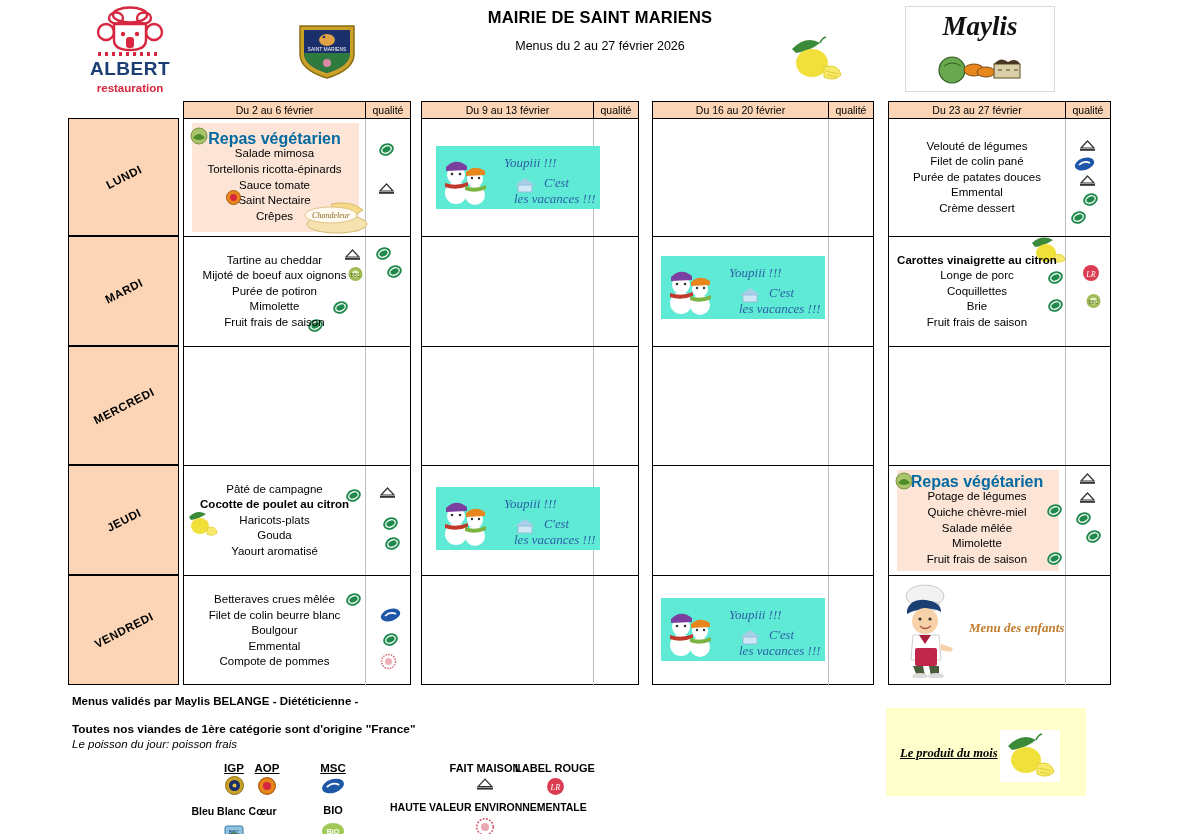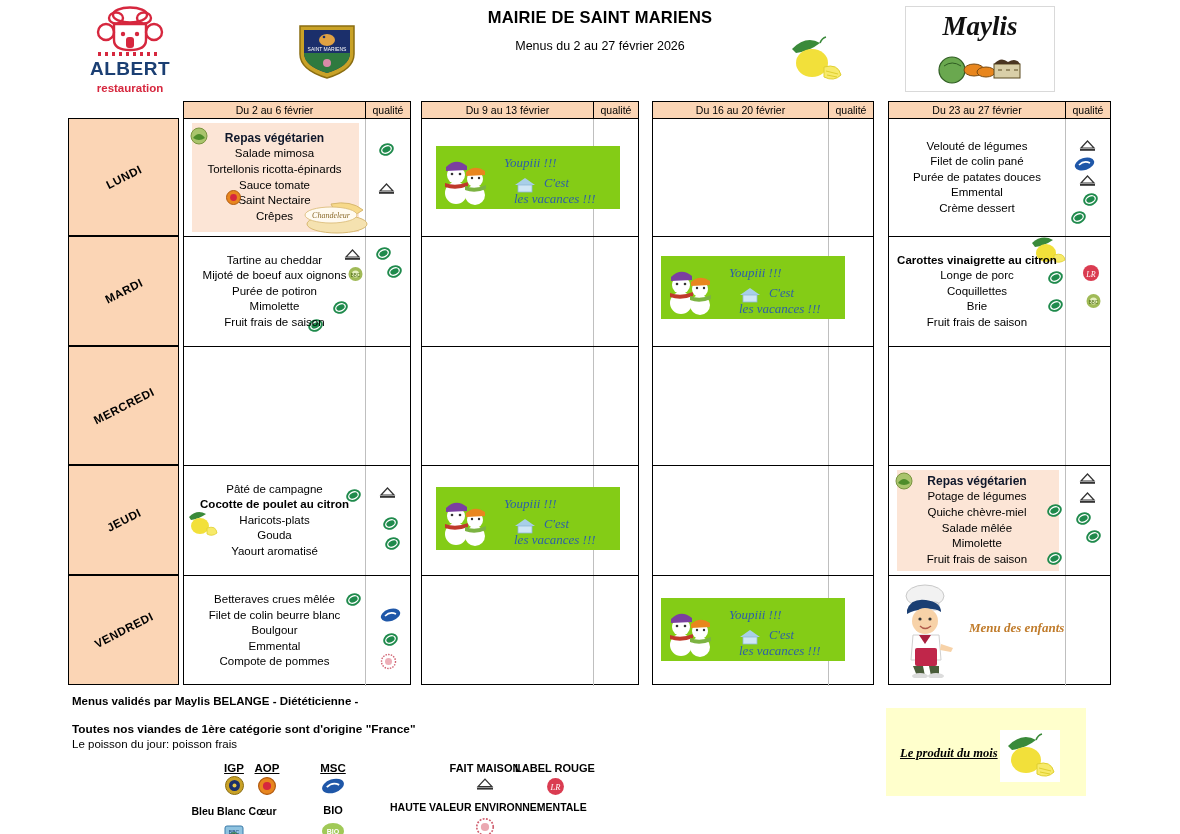--- a/index.html
+++ b/index.html
@@ -176,40 +176,39 @@
   .dish {
     font-size: 11.5px;
     line-height: 15.6px;
     white-space: nowrap;
     position: relative;
     z-index: 2;
   }
   .dish.bold { font-weight: bold; }
   .dish.vege {
     font-weight: bold;
-    color: #0f172a;
-    font-size: 12px;
+    color: #0369a1;
+    font-size: 16px;
   }
   .vege-panel {
     position: absolute;
     left: 8px; right: 6px;
     top: 4px; bottom: 4px;
     background: #fce5d6;
     z-index: 1;
   }
 
   
   .qi { position: absolute; }
 
   
   .vac {
     position: absolute;
-    background: #84cc16;
+    background: #5eead4;
     overflow: hidden;
-    padding-left: 20px;
   }
   .vac .txt1 {
     position: absolute;
     font-family: "Liberation Serif", serif;
     font-style: italic;
     font-size: 13px;
     color: #2d5fa8;
     white-space: nowrap;
   }
   .vac .txt2 {
@@ -245,20 +244,21 @@
     position: absolute; left: 72px; top: 5px;
     font-size: 11.5px; font-weight: bold;
   }
   .f-line2 {
     position: absolute; left: 72px; top: 32px;
     font-size: 11.8px; font-weight: bold;
   }
   .f-line3 {
     position: absolute; left: 72px; top: 48px;
     font-size: 11.5px;
+    font-style: italic;
   }
   .leg { position: absolute; text-align: center; }
   .leg-title {
     font-size: 11.5px; font-weight: bold;
     text-decoration: underline;
     white-space: nowrap;
   }
   .leg-cap {
     font-size: 11px; font-weight: bold;
     white-space: nowrap;

